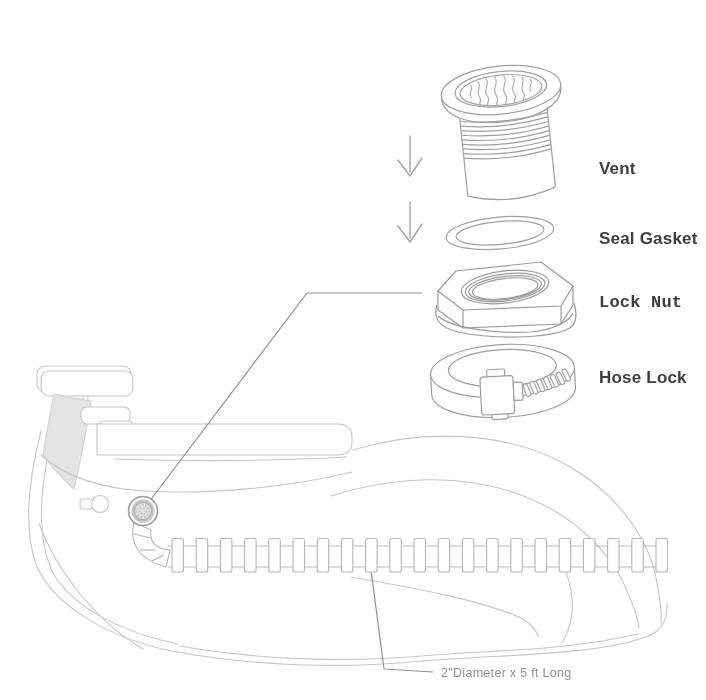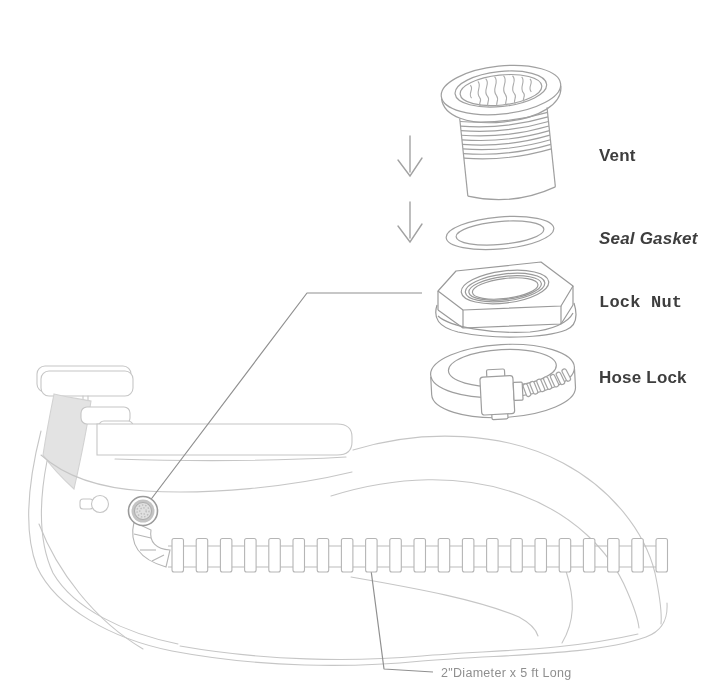--- a/index.html
+++ b/index.html
@@ -176,19 +176,19 @@
     </g>
     <g fill="#ffffff" stroke="#9e9e9e">
       <rect x="487" y="369" width="18" height="8" rx="1.5"></rect>
       <rect x="490" y="411" width="16" height="8" rx="1.5"></rect>
       <rect x="480" y="376" width="33" height="38" rx="3"></rect>
       <rect x="513" y="383" width="9" height="18" rx="1"></rect>
     </g>
   </g>
 </svg>
 
-<div class="part-label" style="left:599px;top:146px;">Vent</div>
-<div class="part-label" style="left:599px;top:229px;font-style:italic;">Seal Gasket</div>
+<div class="part-label" style="left:599px;top:159px;">Vent</div>
+<div class="part-label" style="left:599px;top:229px;">Seal Gasket</div>
 <div class="part-label" style="left:599px;top:293px;font-family:Liberation Mono, monospace;">Lock Nut</div>
 <div class="part-label" style="left:599px;top:368px;">Hose Lock</div>
 <div class="hose-label" style="left:441px;top:666px;">2"Diameter x 5 ft Long</div>
 
 </div>
 
 </body></html>

